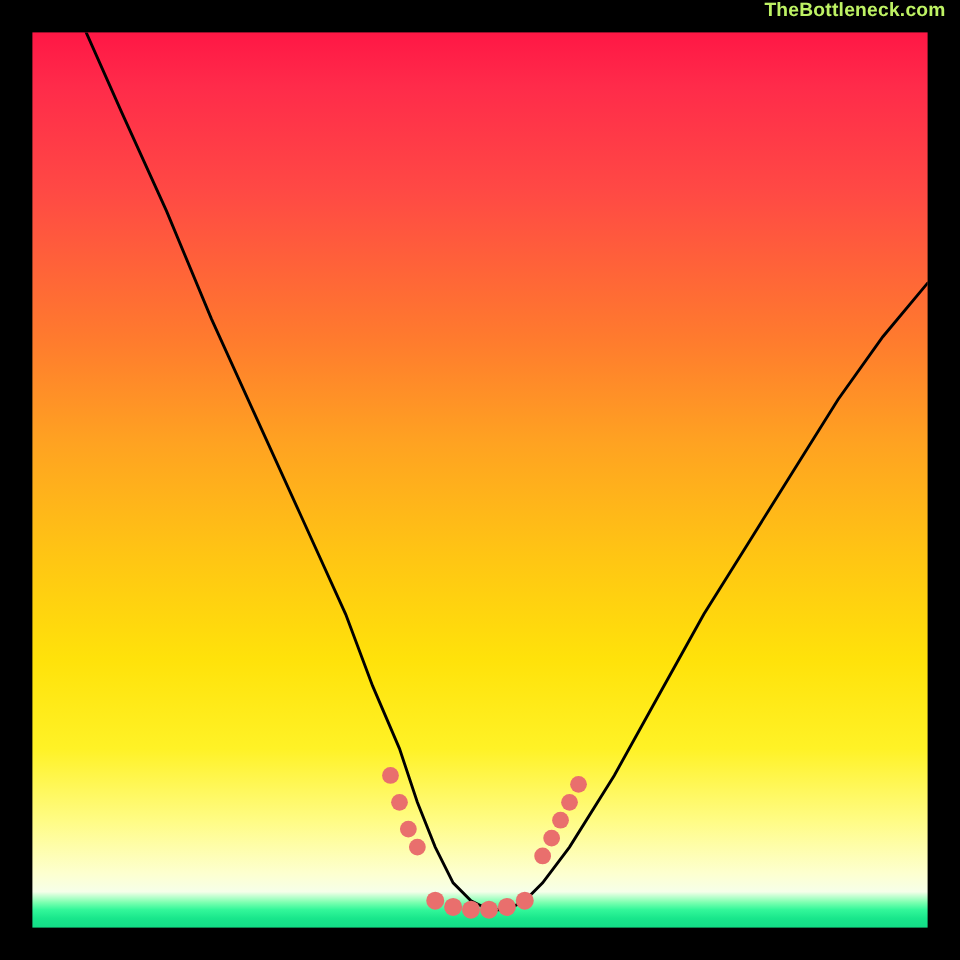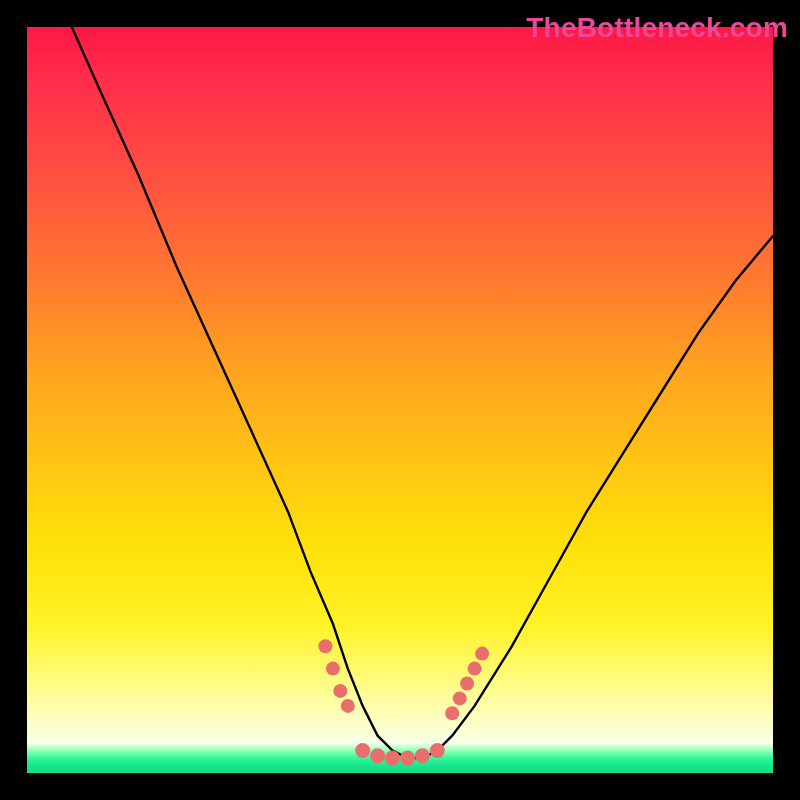--- a/index.html
+++ b/index.html
@@ -45,25 +45,25 @@
   .svg-layer {
     position: absolute;
     left: 27px;
     top: 27px;
     width: 746px;
     height: 746px;
     pointer-events: none;
   }
   .watermark {
     position: absolute;
-    top: 12px;
+    top: 0;
     right: 12px;
-    font-size: 28px;
+    font-size: 16px;
     font-weight: 600;
-    color: #ec4899;
+    color: #bef264;
     letter-spacing: 0.2px;
     user-select: none;
   }
 </style>
 </head>
 <body>
 
 <div class="frame">
   <div class="plot-area"></div>
 

